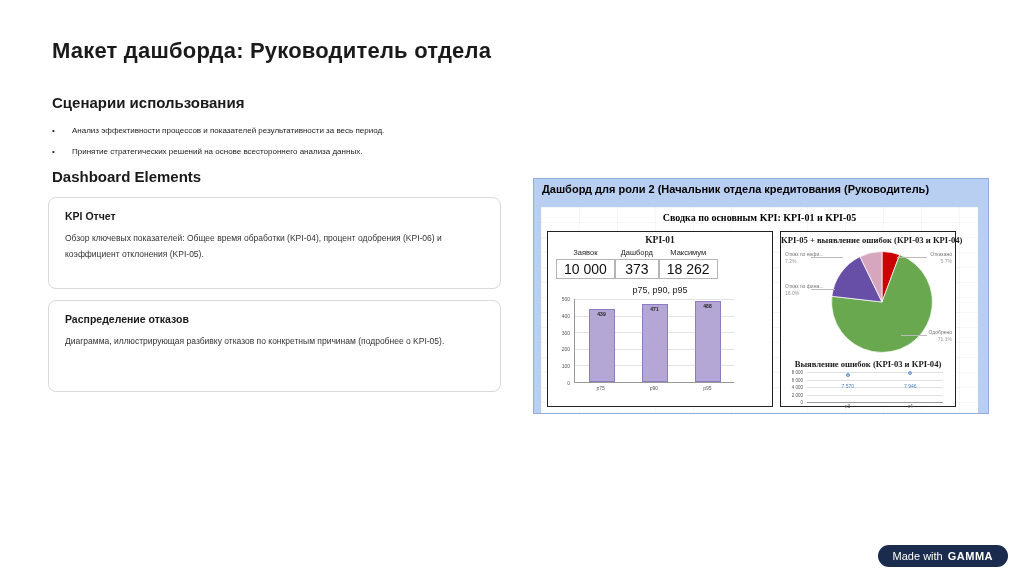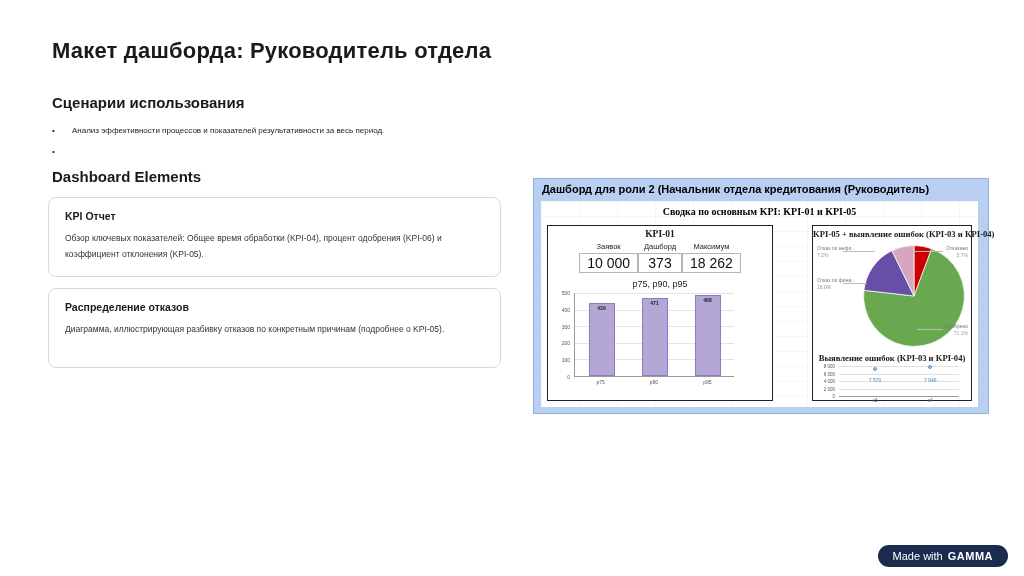--- a/index.html
+++ b/index.html
@@ -13,43 +13,43 @@
   .section-heading { position:absolute; left:52px; font-size:15px; font-weight:bold;text-align:right; }
   .h-scenarios { top:94px; }
   .h-elements { top:168px; }
   .bullets { position:absolute; left:52px; top:126px; width:460px; }
   .bullet-row { display:flex; margin-bottom:11px; }
   .bullet-dot { width:20px; font-size:8px; color:#222; }
   .bullet-text { font-size:8px; color:#222; line-height:1.3; }
   .cards { position:absolute; left:48px; top:197px; width:453px; }
   .card {
     border:1px solid #d9d9d9; border-radius:8px; background:#fff;
-    height:80px; margin-bottom:11px; padding:12px 16px;
+    height:92px; margin-bottom:11px; padding:12px 16px;
   }
   .card-title { font-size:10.5px; font-weight:bold; color:#1a1a1a; margin-bottom:8px; }
   .card-body { font-size:8.5px; color:#333; line-height:1.9; }
   
   .dashboard {
     position:absolute; left:533px; top:178px; width:456px; height:236px;
     background:#b9cff2; border:1px solid #92aedd;
   }
-  .dash-header { height:22px; line-height:20px; padding:0 8px; font-size:11px; font-weight:bold; color:#000; white-space:nowrap; overflow:hidden; }
+  .dash-header { height:28px; line-height:20px; padding:0 8px; font-size:11px; font-weight:bold; color:#000; white-space:nowrap; overflow:hidden; }
   .dash-body {
     position:relative; margin:0 10px 8px 7px; height:206px; background:#fff;
     background-image:
       linear-gradient(to right, rgba(120,140,170,.07) 1px, transparent 1px),
       linear-gradient(to bottom, rgba(120,140,170,.07) 1px, transparent 1px);
     background-size:38px 15px;
   }
   .dash-subtitle { text-align:center; font-family:"Liberation Serif", serif; font-weight:bold; font-size:10px; padding-top:5px; color:#000; }
   .panel { position:absolute; top:24px; bottom:6px; background:#fff; border:1.5px solid #222; }
   .kpi-panel { left:6px; width:226px; }
-  .pie-panel { right:6px; width:160px; }
+  .pie-panel { right:22px; width:176px; }
   .kpi-title { text-align:center; font-family:"Liberation Serif", serif; font-weight:bold; font-size:9.5px; margin-top:3px; }
-  .stats-row { display:flex; justify-content:center; padding:3px 8px 0 8px; }
+  .stats-row { display:flex; justify-content:flex-start; padding:3px 8px 0 8px; }
   .stat { text-align:center; }
   .stat-label { font-size:7.5px; color:#222; margin-bottom:2px; }
   .stat-value { border:1px solid #b5b5b5; background:#fff; font-size:14px; color:#111; padding:1px 7px; min-width:44px; }
   .bar-title { text-align:center; font-size:9px; color:#222; margin-top:6px; }
   .bar-chart { position:relative; margin:4px 10px 0 8px; height:96px; }
   .bar-yaxis { position:absolute; left:0; top:0; bottom:12px; width:16px; }
   .bar-tick { position:absolute; right:2px; transform:translateY(-50%); font-size:5px; color:#555; }
   .bar-plot { position:absolute; left:18px; right:28px; top:0; bottom:12px; border-left:1px solid #999; border-bottom:1px solid #999;
               display:flex; align-items:flex-end; justify-content:space-around; }
   .bar-grid { position:absolute; left:0; right:0; height:1px; background:#e3e3e3; }
@@ -98,20 +98,21 @@
 
   <div class="section-heading h-scenarios">Сценарии использования</div>
 
   <div class="bullets">
     <div class="bullet-row">
       <div class="bullet-dot">•</div>
       <div class="bullet-text">Анализ  эффективности процессов и показателей результативности за весь период.</div>
     </div>
     <div class="bullet-row">
       <div class="bullet-dot">•</div>
+      <div class="bullet-text">Принятие стратегических решений на основе всестороннего анализа данных.</div>
     </div>
   </div>
 
   <div class="section-heading h-elements">Dashboard Elements</div>
 
   <div class="cards">
     <div class="card">
       <div class="card-title">KPI  Отчет</div>
       <div class="card-body">Обзор ключевых показателей: Общее время обработки (KPI-04), процент одобрения (KPI-06) и коэффициент отклонения (KPI-05).</div>
     </div>

